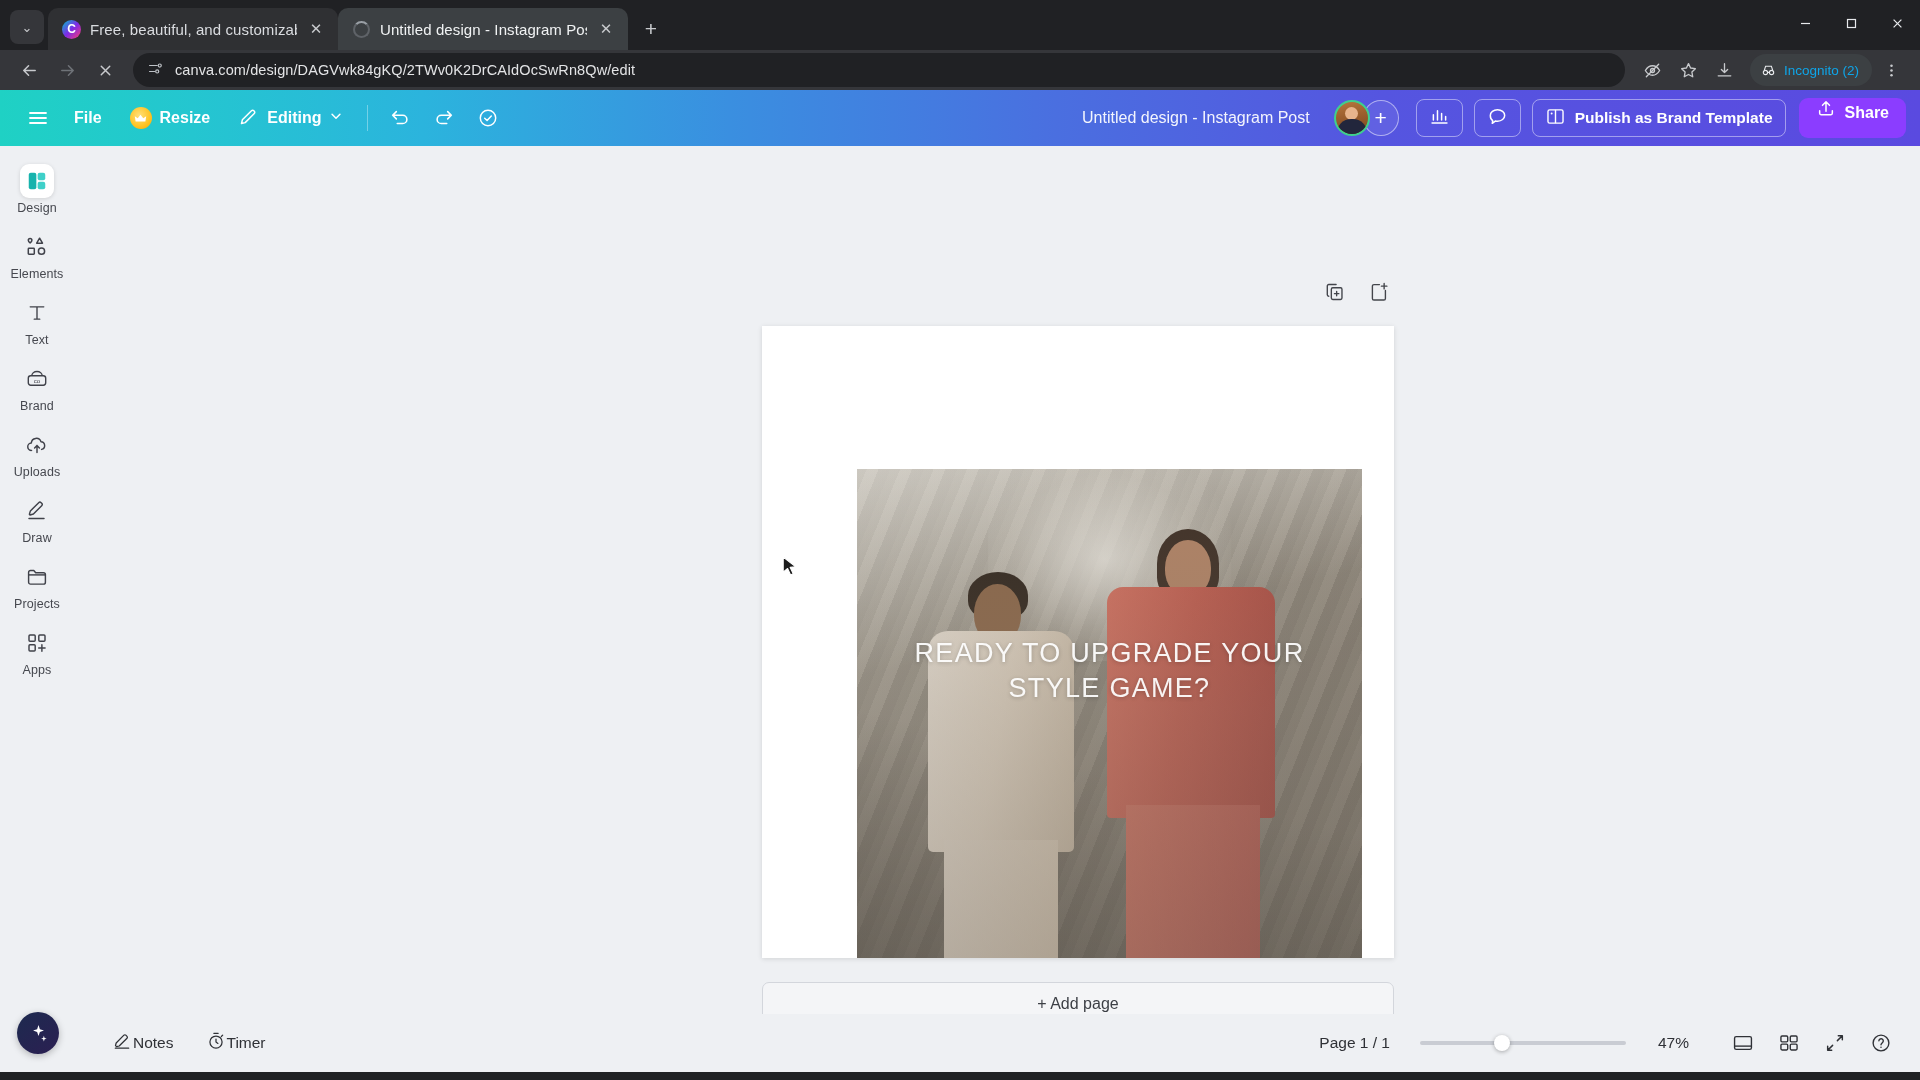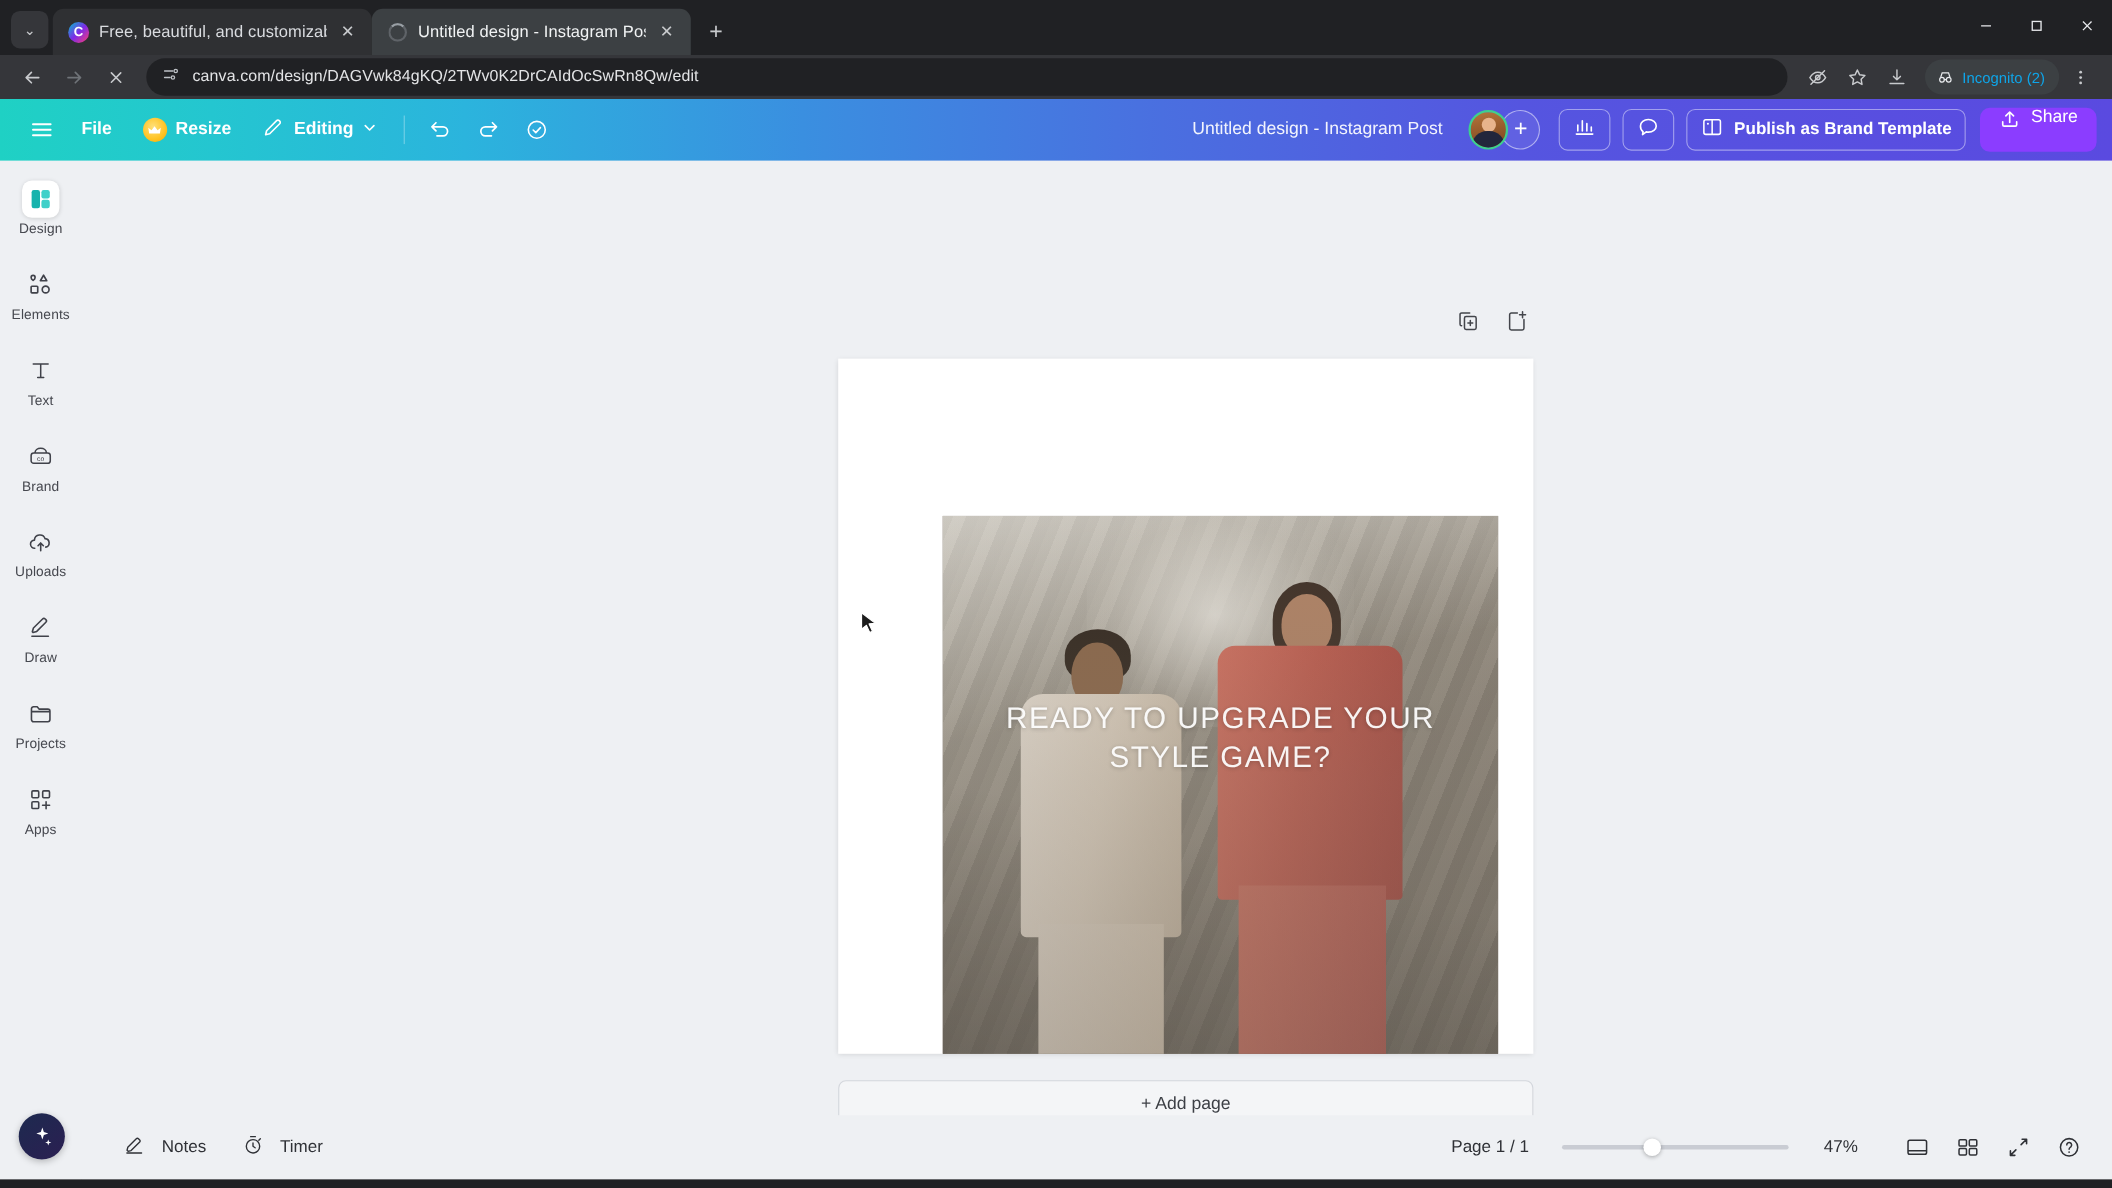--- a/index.html
+++ b/index.html
@@ -262,48 +262,48 @@
     gap: 9px;
     margin-left: 7px;
     color: #fff;
     font-size: 15.5px;
     font-weight: 600;
     cursor: pointer;
     white-space: nowrap;
   }
   .share-btn {
     height: 40px;
-    padding: 0 17px;
+    padding: 16px 17px;
     border-radius: 9px;
     background: #8b3dff;
-    display: flex; align-items: flex-start; gap: 9px;
+    display: flex; align-items: flex-end; gap: 9px;
     margin-left: 9px;
     font-size: 16px;
-    font-weight: 400;
+    font-weight: 700;
     color: #fff;
     cursor: pointer;
     white-space: nowrap;
   }
 
   .canva-body {
     flex: 1;
     display: flex;
     min-height: 0;
     position: relative;
   }
 
   
   .rail {
     width: 74px;
     background: #eef0f3;
     padding-top: 12px;
     display: flex;
     flex-direction: column;
     align-items: center;
-    gap: 16px;
+    gap: 4px;
     flex-shrink: 0;
     position: relative;
   }
   .rail-item {
     width: 68px;
     padding: 6px 0 5px;
     display: flex;
     flex-direction: column;
     align-items: center;
     gap: 3px;
@@ -494,21 +494,21 @@
     background: #eef0f3;
     display: flex;
     align-items: center;
     padding: 0 20px 0 26px;
     gap: 8px;
     flex-shrink: 0;
     position: relative;
     z-index: 5;
   }
   .bb-item {
-    display: flex; align-items: center; gap: 15px;
+    display: flex; align-items: center; gap: 1px;
     height: 36px;
     padding: 0 12px;
     border-radius: 7px;
     font-size: 15.5px;
     color: #2f3136;
     cursor: pointer;
   }
   .bb-spacer { flex: 1; }
   .page-indicator {
     font-size: 15.5px;

